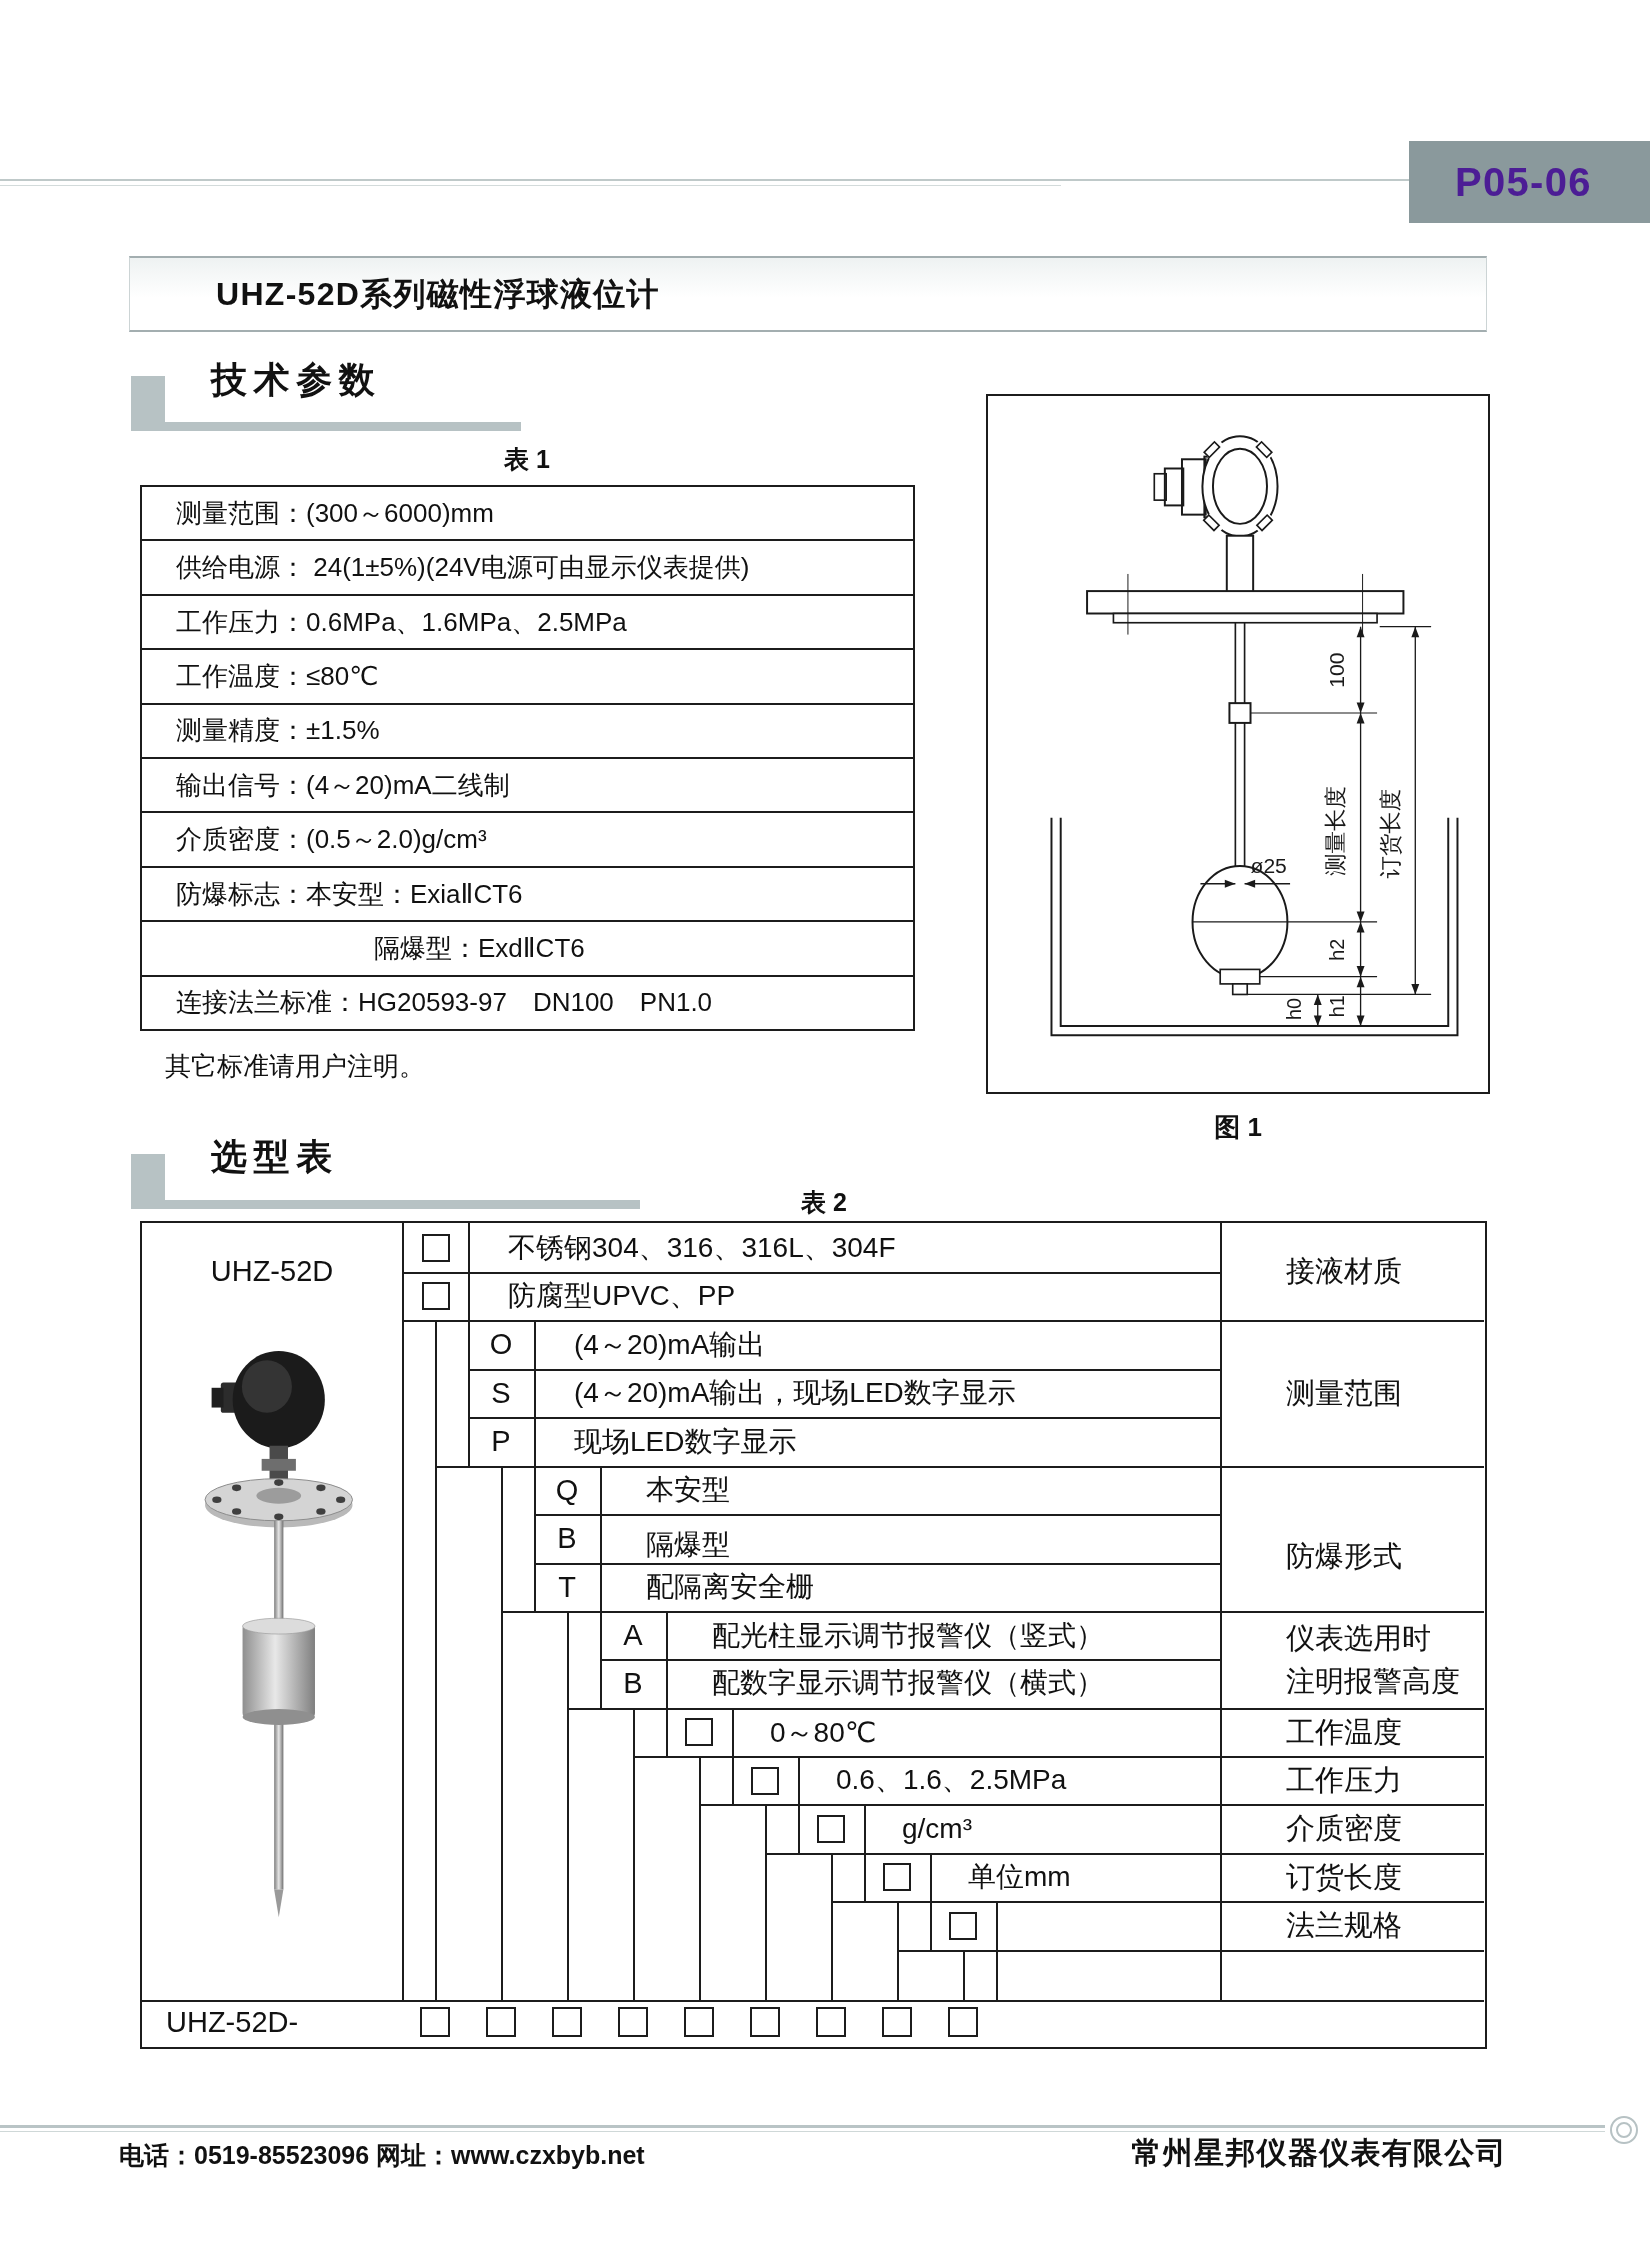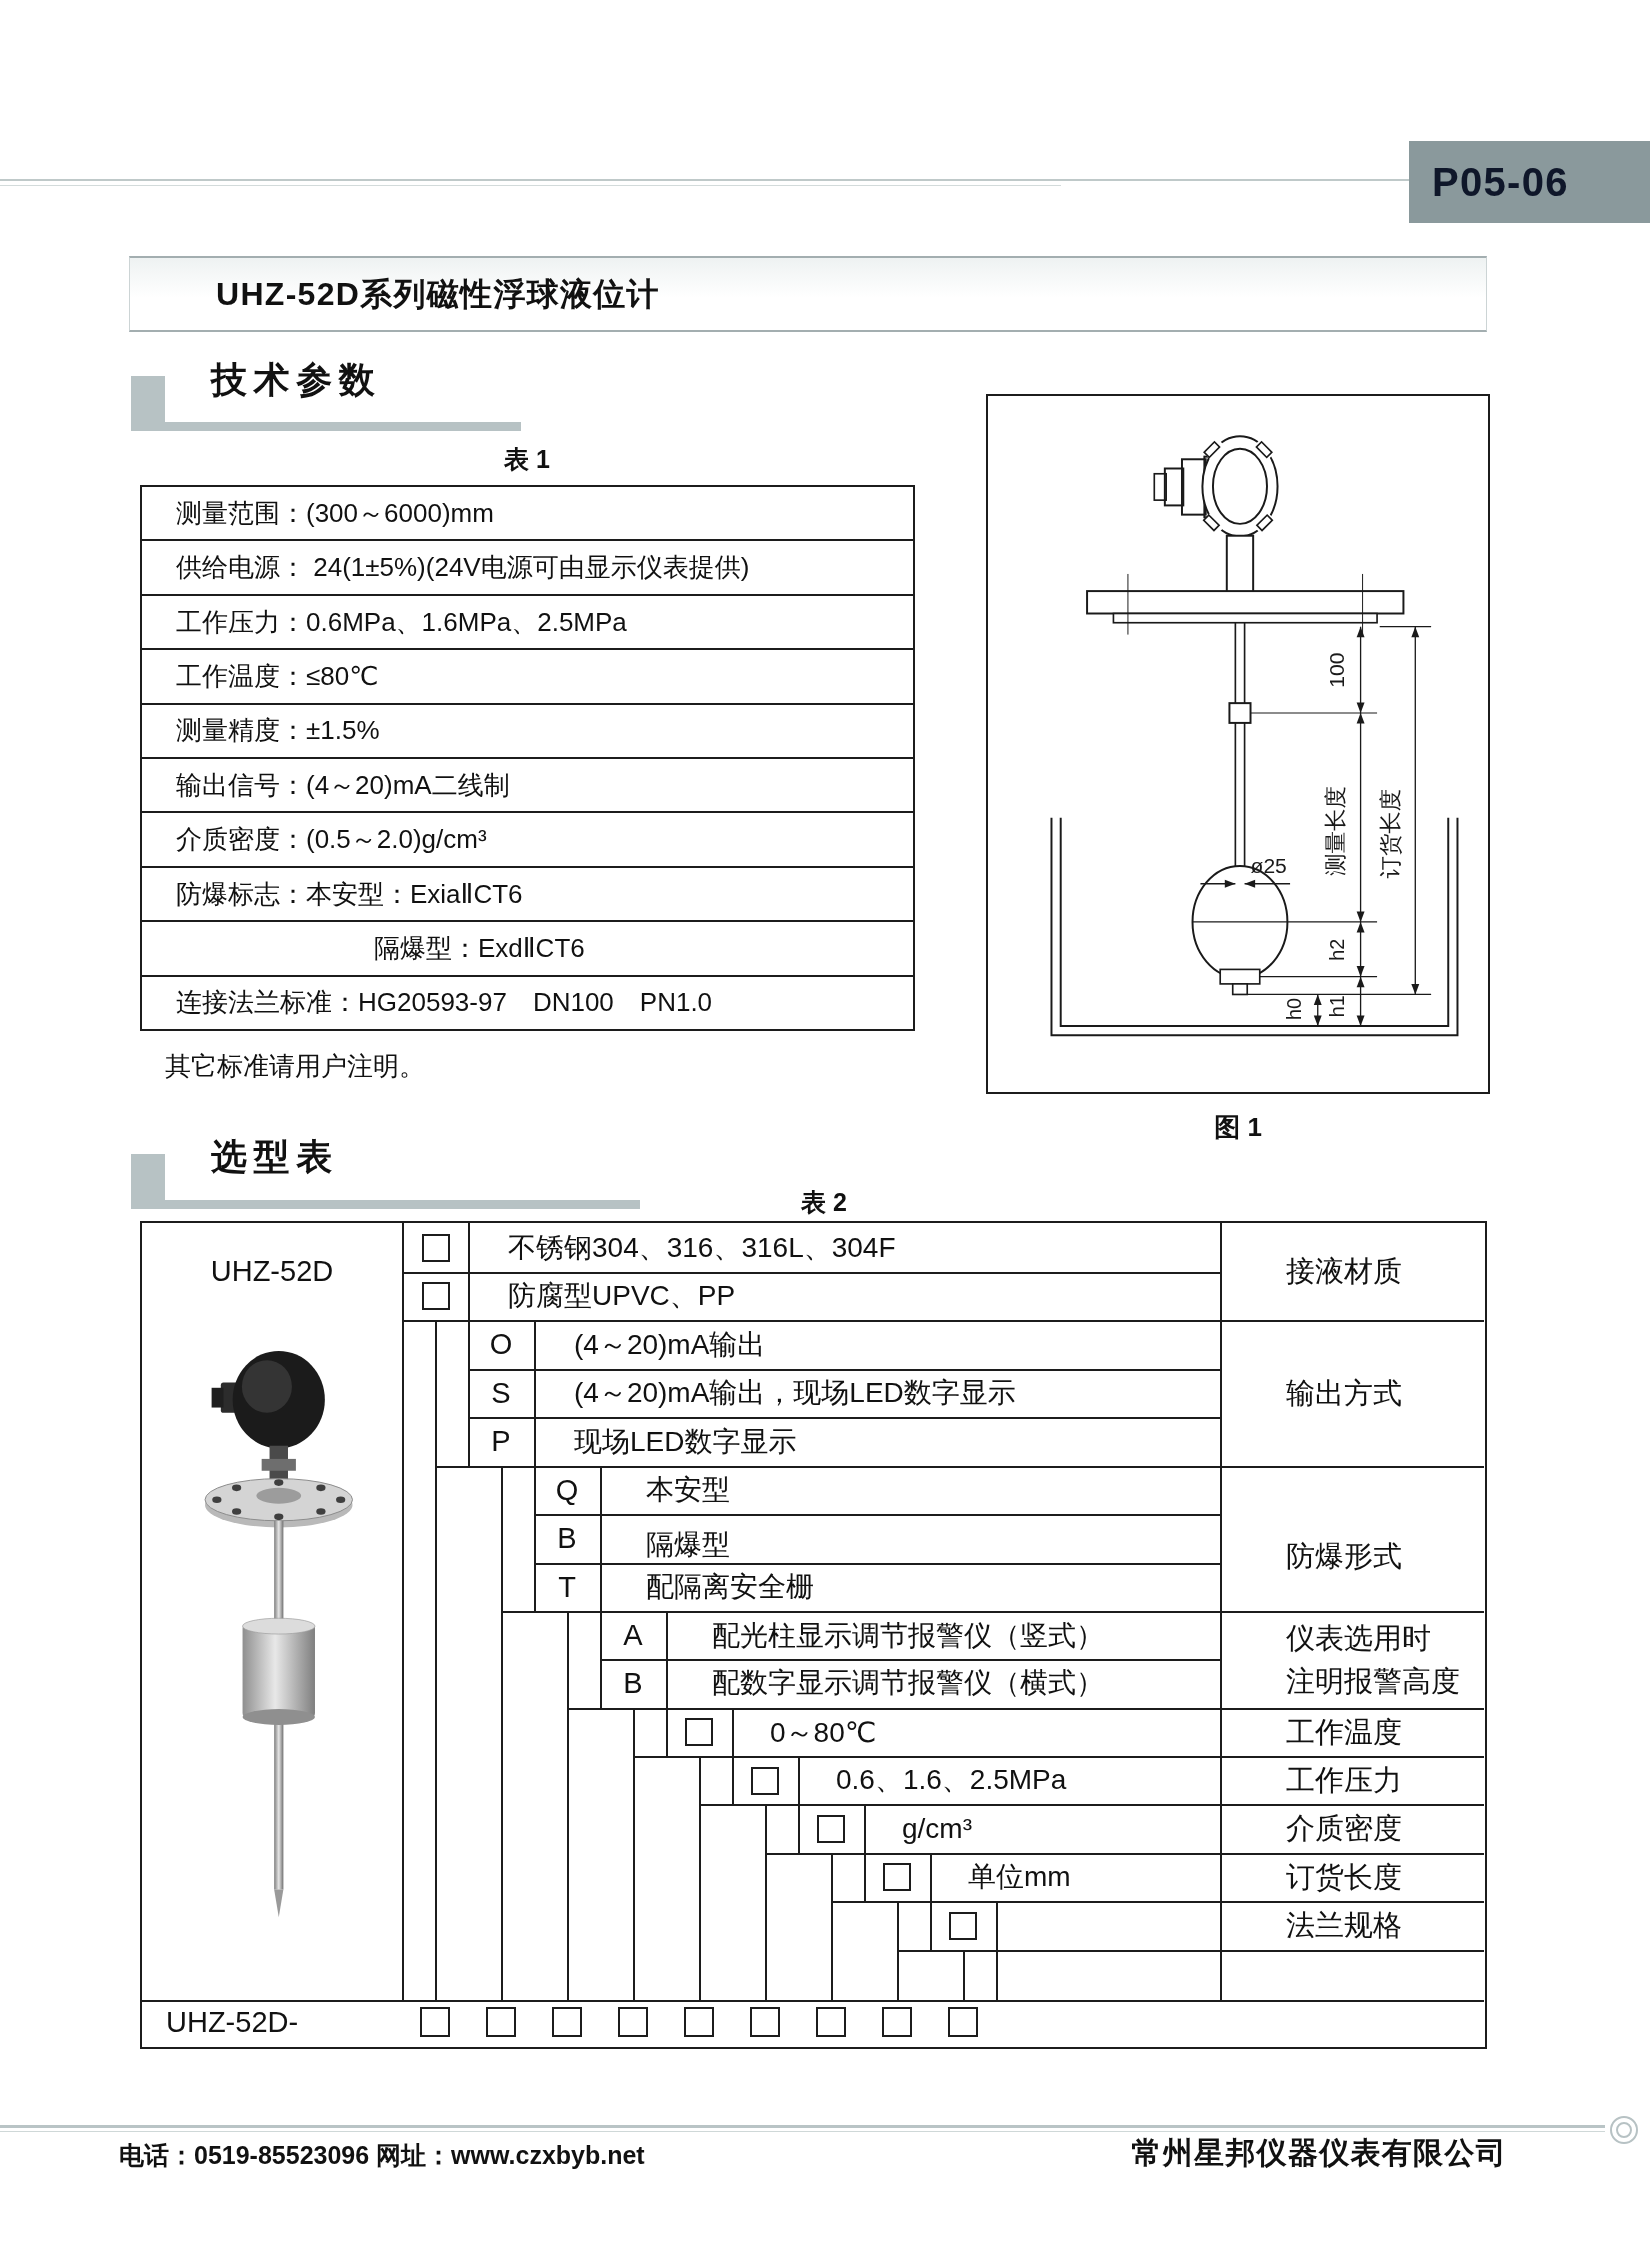--- a/index.html
+++ b/index.html
@@ -4,21 +4,21 @@
 <style>
   html,body{margin:0;padding:0;background:#ffffff;}
   #page{position:relative;width:1651px;height:2250px;background:#ffffff;overflow:hidden;
         font-family:"Liberation Sans","DejaVu Sans",sans-serif;color:#111;}
   .abs{position:absolute;}
   .hl{position:absolute;height:2px;background:#1c1c1c;}
   .vl{position:absolute;width:2px;background:#1c1c1c;}
   .deco{background:#b7c2c4;}
   
   #page-tag{position:absolute;left:1409px;top:141px;width:241px;height:82px;background:#8a999c;
-            color:#0f172a;font-weight:bold;font-size:40px;line-height:82px;padding-left:23px;
+            color:#4c1d95;font-weight:bold;font-size:40px;line-height:82px;padding-left:46px;
             box-sizing:border-box;letter-spacing:1.3px;}
   #title-box{position:absolute;left:129px;top:256px;width:1358px;height:76px;box-sizing:border-box;
              border-top:2px solid #a3aeb0;border-bottom:2px solid #a3aeb0;border-left:0.7px solid #ccd4d5;border-right:0.7px solid #ccd4d5;
              background:linear-gradient(180deg,#eef2f2 0%,#ffffff 55%);
              font-weight:bold;font-size:32px;line-height:73px;padding-left:86px;letter-spacing:1.3px;}
   .sec-title{position:absolute;font-weight:bold;font-size:36px;letter-spacing:6.6px;}
   .tbl-caption{position:absolute;font-weight:bold;font-size:25px;text-align:center;}
   
   #table1{position:absolute;left:140px;top:485px;width:775px;height:546px;box-sizing:border-box;
           border:2.6px solid #1c1c1c;display:flex;flex-direction:column;}
@@ -297,21 +297,21 @@
     <div class="desc" style="left:628px;top:485px;height:49px;">0～80℃</div>
     <div class="cbx" style="left:609px;top:544px;"></div>
     <div class="desc" style="left:694px;top:533px;height:48px;">0.6、1.6、2.5MPa</div>
     <div class="cbx" style="left:675px;top:592px;"></div>
     <div class="desc" style="left:760px;top:581px;height:49px;">g/cm³</div>
     <div class="cbx" style="left:741px;top:640px;"></div>
     <div class="desc" style="left:826px;top:630px;height:48px;">单位mm</div>
     <div class="cbx" style="left:807px;top:689px;"></div>
 
     <div class="cat" style="top:0;height:97px;">接液材质</div>
-    <div class="cat" style="top:97px;height:146px;">输出方式</div>
+    <div class="cat" style="top:97px;height:146px;">测量范围</div>
     <div class="cat" style="top:243px;height:181px;">防爆形式</div>
     <div class="cat" style="top:388px;height:97px;">
       <span>仪表选用时</span>
       <span>注明报警高度</span>
     </div>
     <div class="cat" style="top:485px;height:49px;">工作温度</div>
     <div class="cat" style="top:533px;height:48px;">工作压力</div>
     <div class="cat" style="top:581px;height:49px;">介质密度</div>
     <div class="cat" style="top:630px;height:48px;">订货长度</div>
     <div class="cat" style="top:678px;height:49px;">法兰规格</div>

